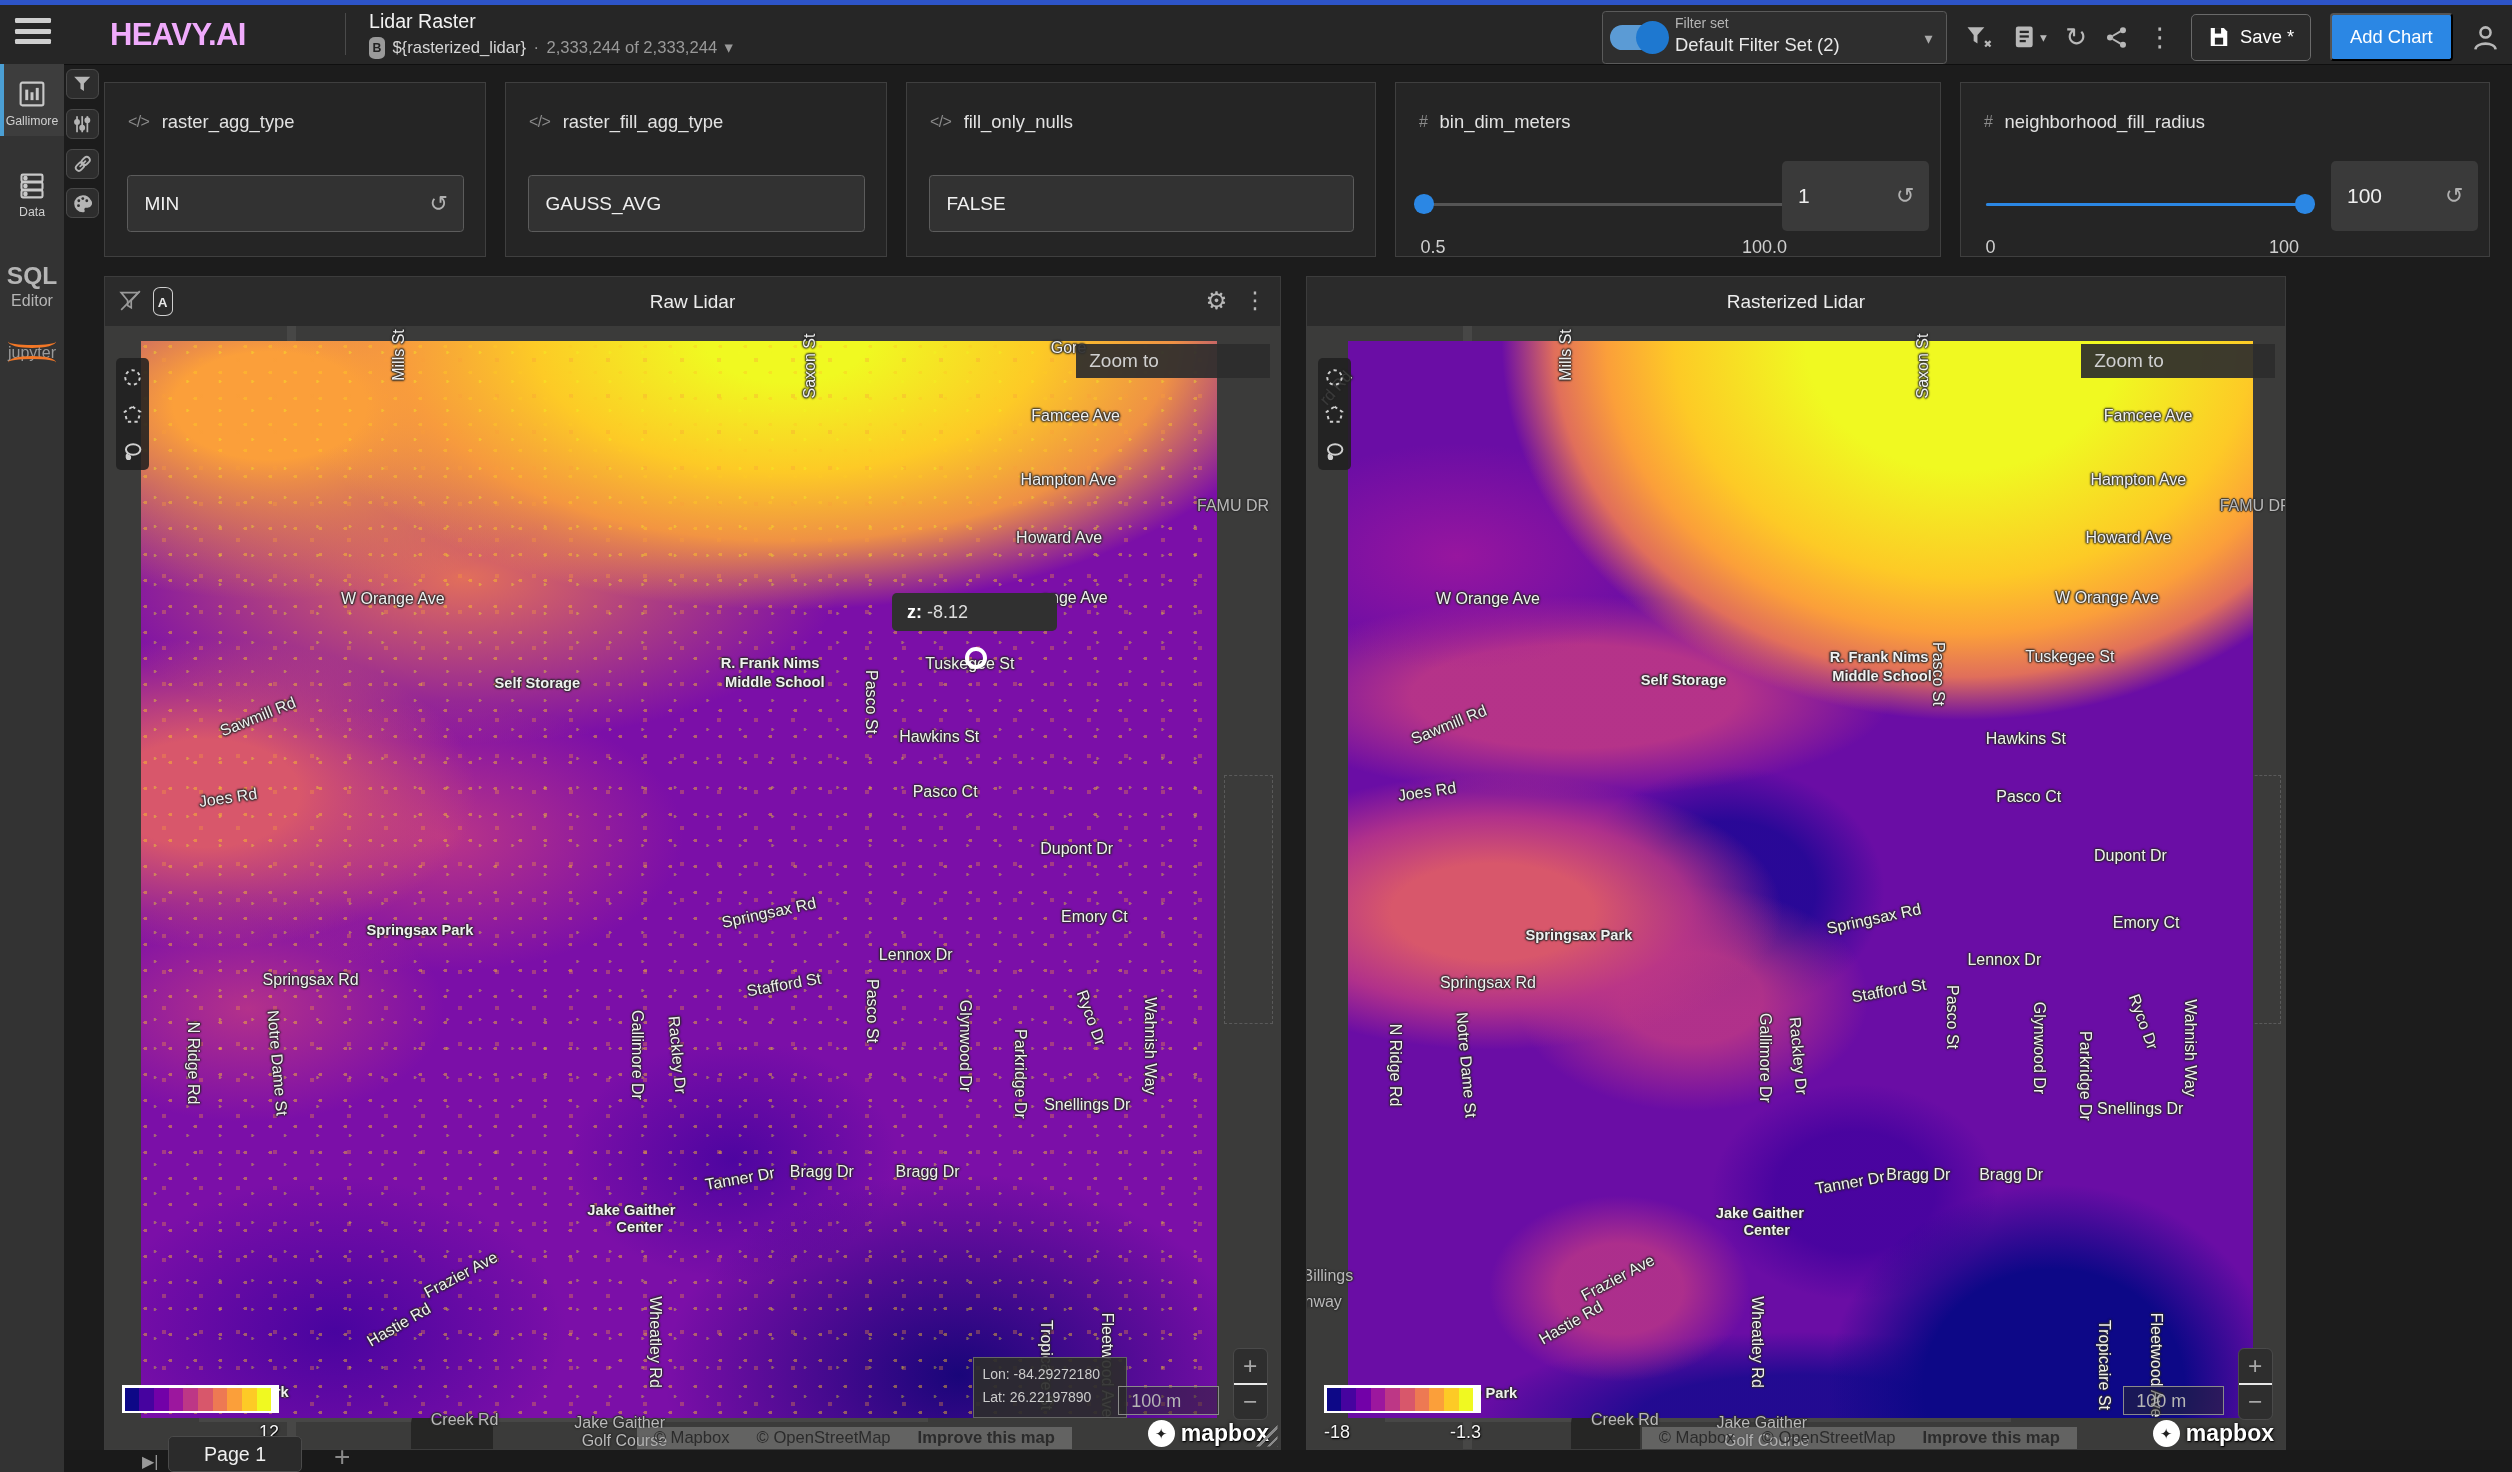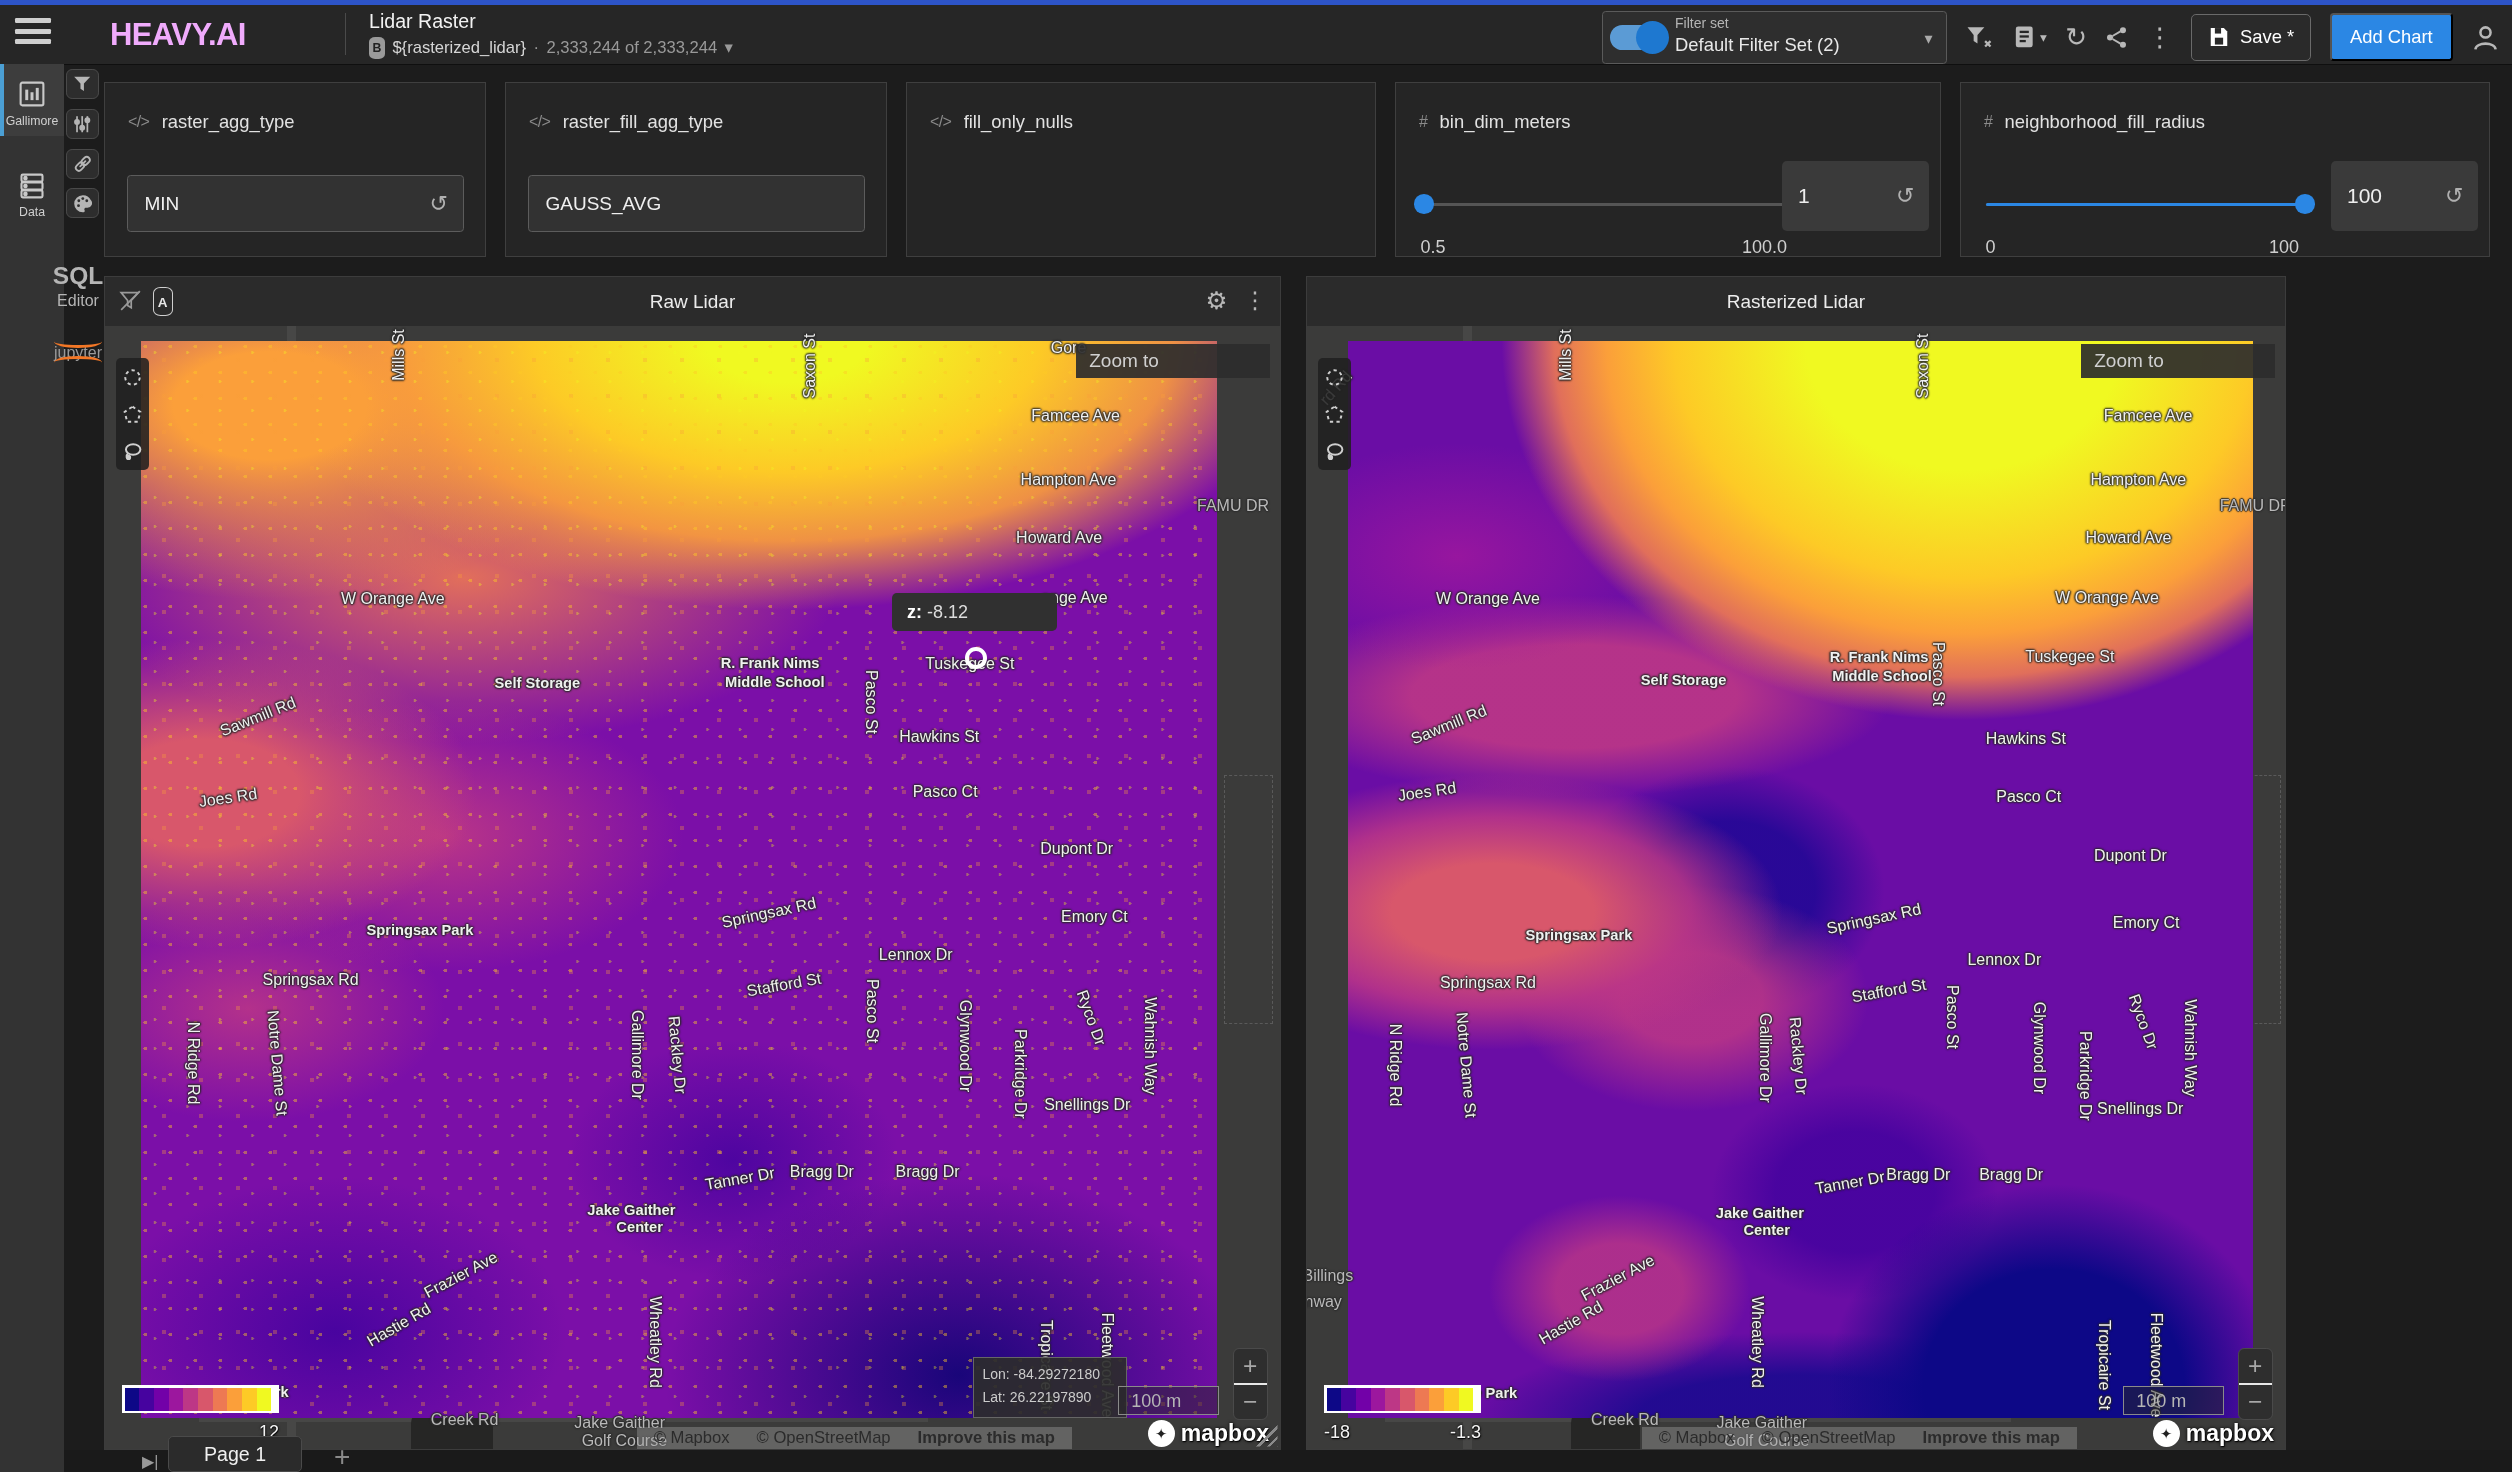--- a/index.html
+++ b/index.html
@@ -25,21 +25,21 @@
   .fs-value{position:absolute;left:72px;top:22px;font-size:18.4px;color:#e8e8e8;white-space:nowrap;}
   .fs-caret{position:absolute;right:13.5px;top:17px;font-size:16px;color:#aaa;}
   .hdr-icon{color:#b8b8b8;display:flex;align-items:center;cursor:pointer;}
   .glyph{font-size:26px;color:#b8b8b8;}
   .save-btn{display:flex;align-items:center;gap:9.8px;height:47px;padding:0 16px;background:#2a2a2a;
             border:1.2px solid #6a6a6a;border-radius:4.9px;color:#fff;font-size:18.4px;cursor:pointer;}
   .add-chart{height:48px;padding:0 18.4px;display:flex;align-items:center;background:#2b87e4;border-radius:3.7px;
              color:#fff;font-size:18.4px;cursor:pointer;}
   
   .sidebar{position:absolute;left:0;top:64px;bottom:0;width:64px;background:#333;}
-  .sb-item{position:relative;width:100%;text-align:center;color:#b5b5b5;cursor:pointer;padding-left:46px;}
+  .sb-item{position:relative;width:100%;text-align:center;color:#b5b5b5;cursor:pointer;}
   .sb-item .icon{color:#c9c9c9;}
   .sb-item.active{background:#3d3d3d;}
   .sb-item.active::before{content:"";position:absolute;left:0;top:0;bottom:0;width:4.3px;background:#4b9fd4;}
   .sb-dash{padding:16px 0 8.6px 0;margin-top:0;}
   .sb-lbl{font-size:12.3px;color:#d0d0d0;margin-top:3.7px;}
   .sb-data{padding:17px 0 6.1px 0;margin-top:18.4px;}
   .sb-sql{margin-top:37px;}
   .sql-big{font-size:24.5px;font-weight:bold;color:#b5b5b5;}
   .sql-small{font-size:16px;color:#b5b5b5;margin-top:1.2px;}
   .sb-jupyter{margin-top:28px;}
@@ -334,20 +334,21 @@
           <span class="card-ic">&lt;/&gt;</span>
           <span>raster_fill_agg_type</span>
         </div>
       <div class="card-input"><span>GAUSS_AVG</span></div>
     </div>
     <div class="card c3">
       <div class="card-title">
           <span class="card-ic">&lt;/&gt;</span>
           <span>fill_only_nulls</span>
         </div>
+      <div class="card-input"><span>FALSE</span></div>
     </div>
     <div class="card c4">
       <div class="card-title">
           <span class="card-ic">#</span>
           <span>bin_dim_meters</span>
         </div>
       <div class="track">
           <div class="fill" style="width: 1%;">
             <div class="thumb"></div>
           </div>

